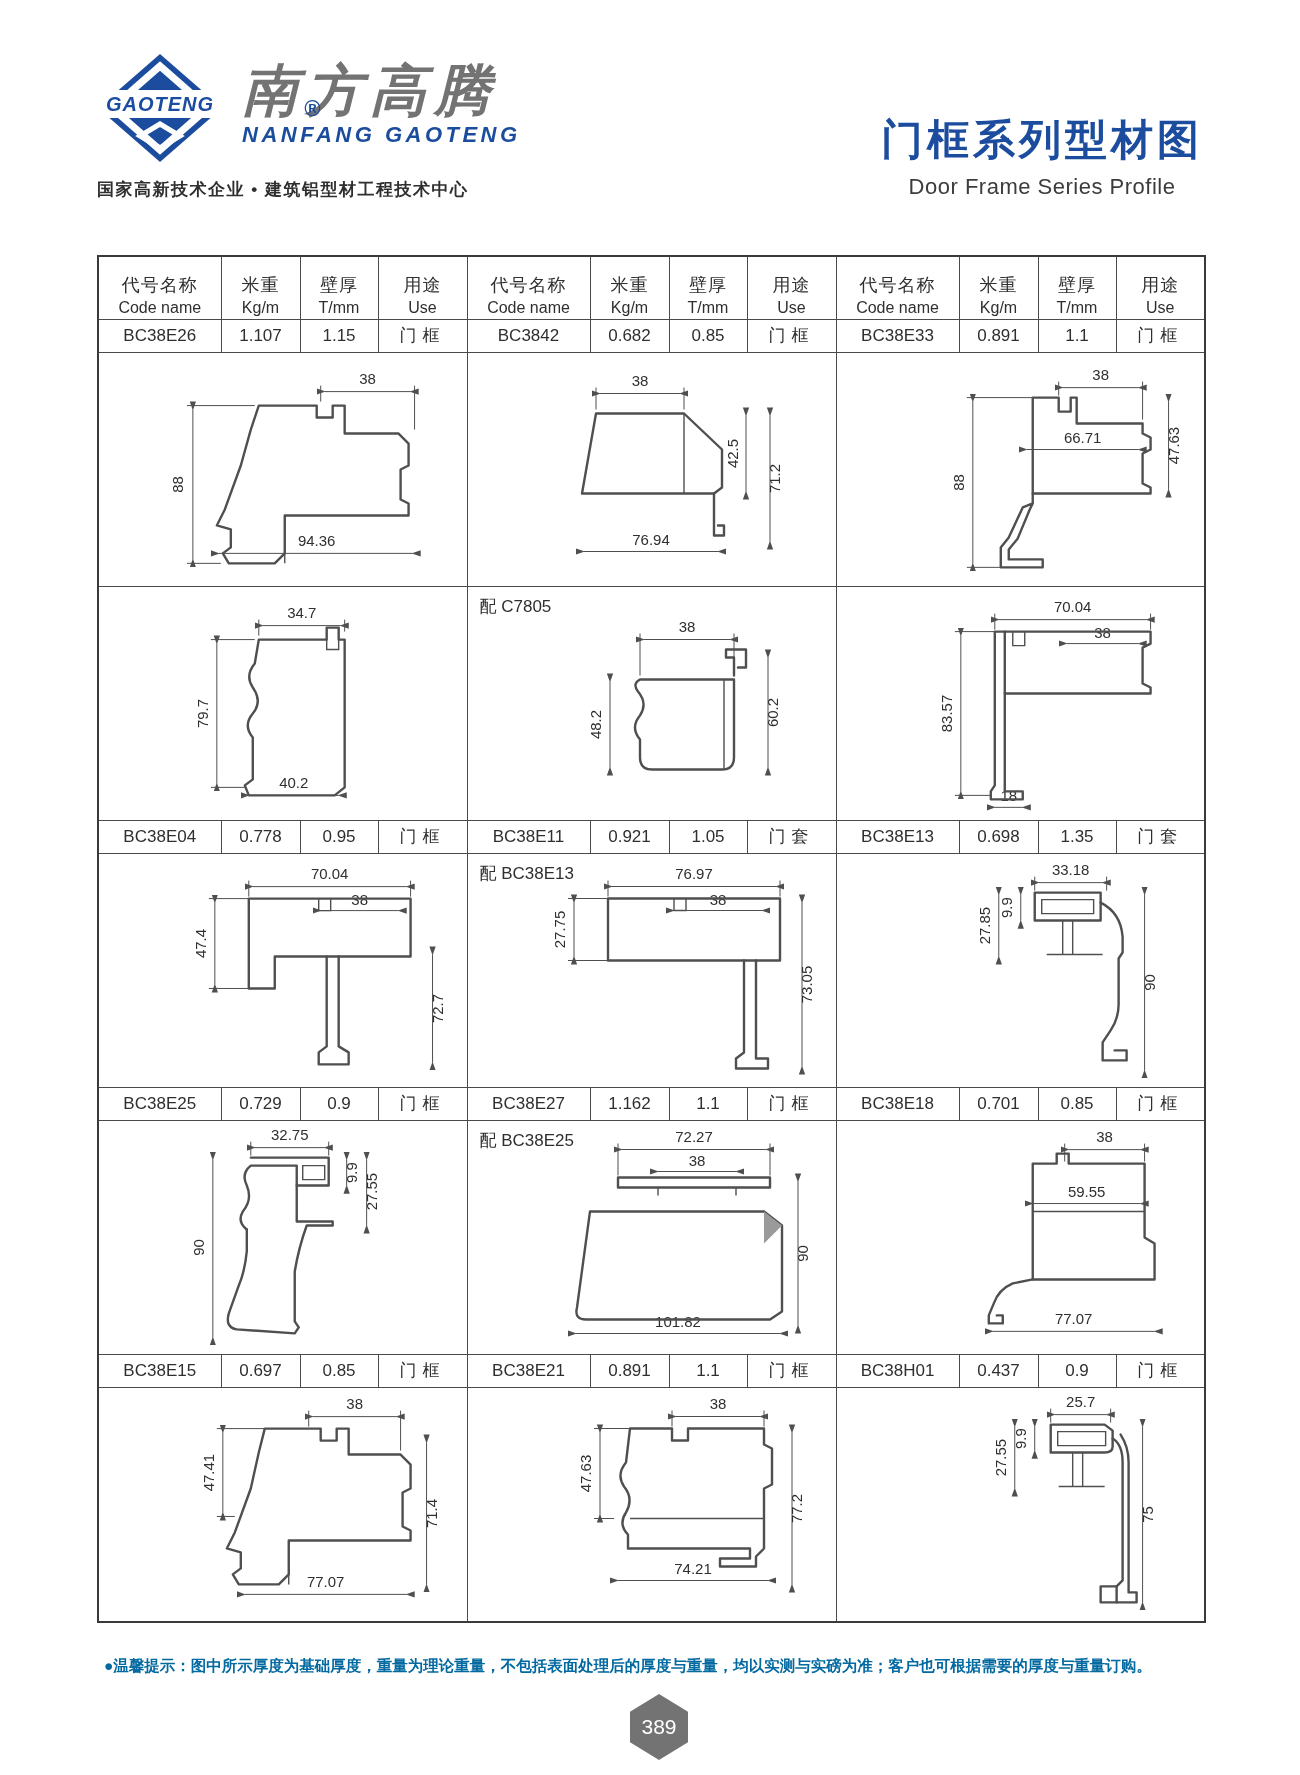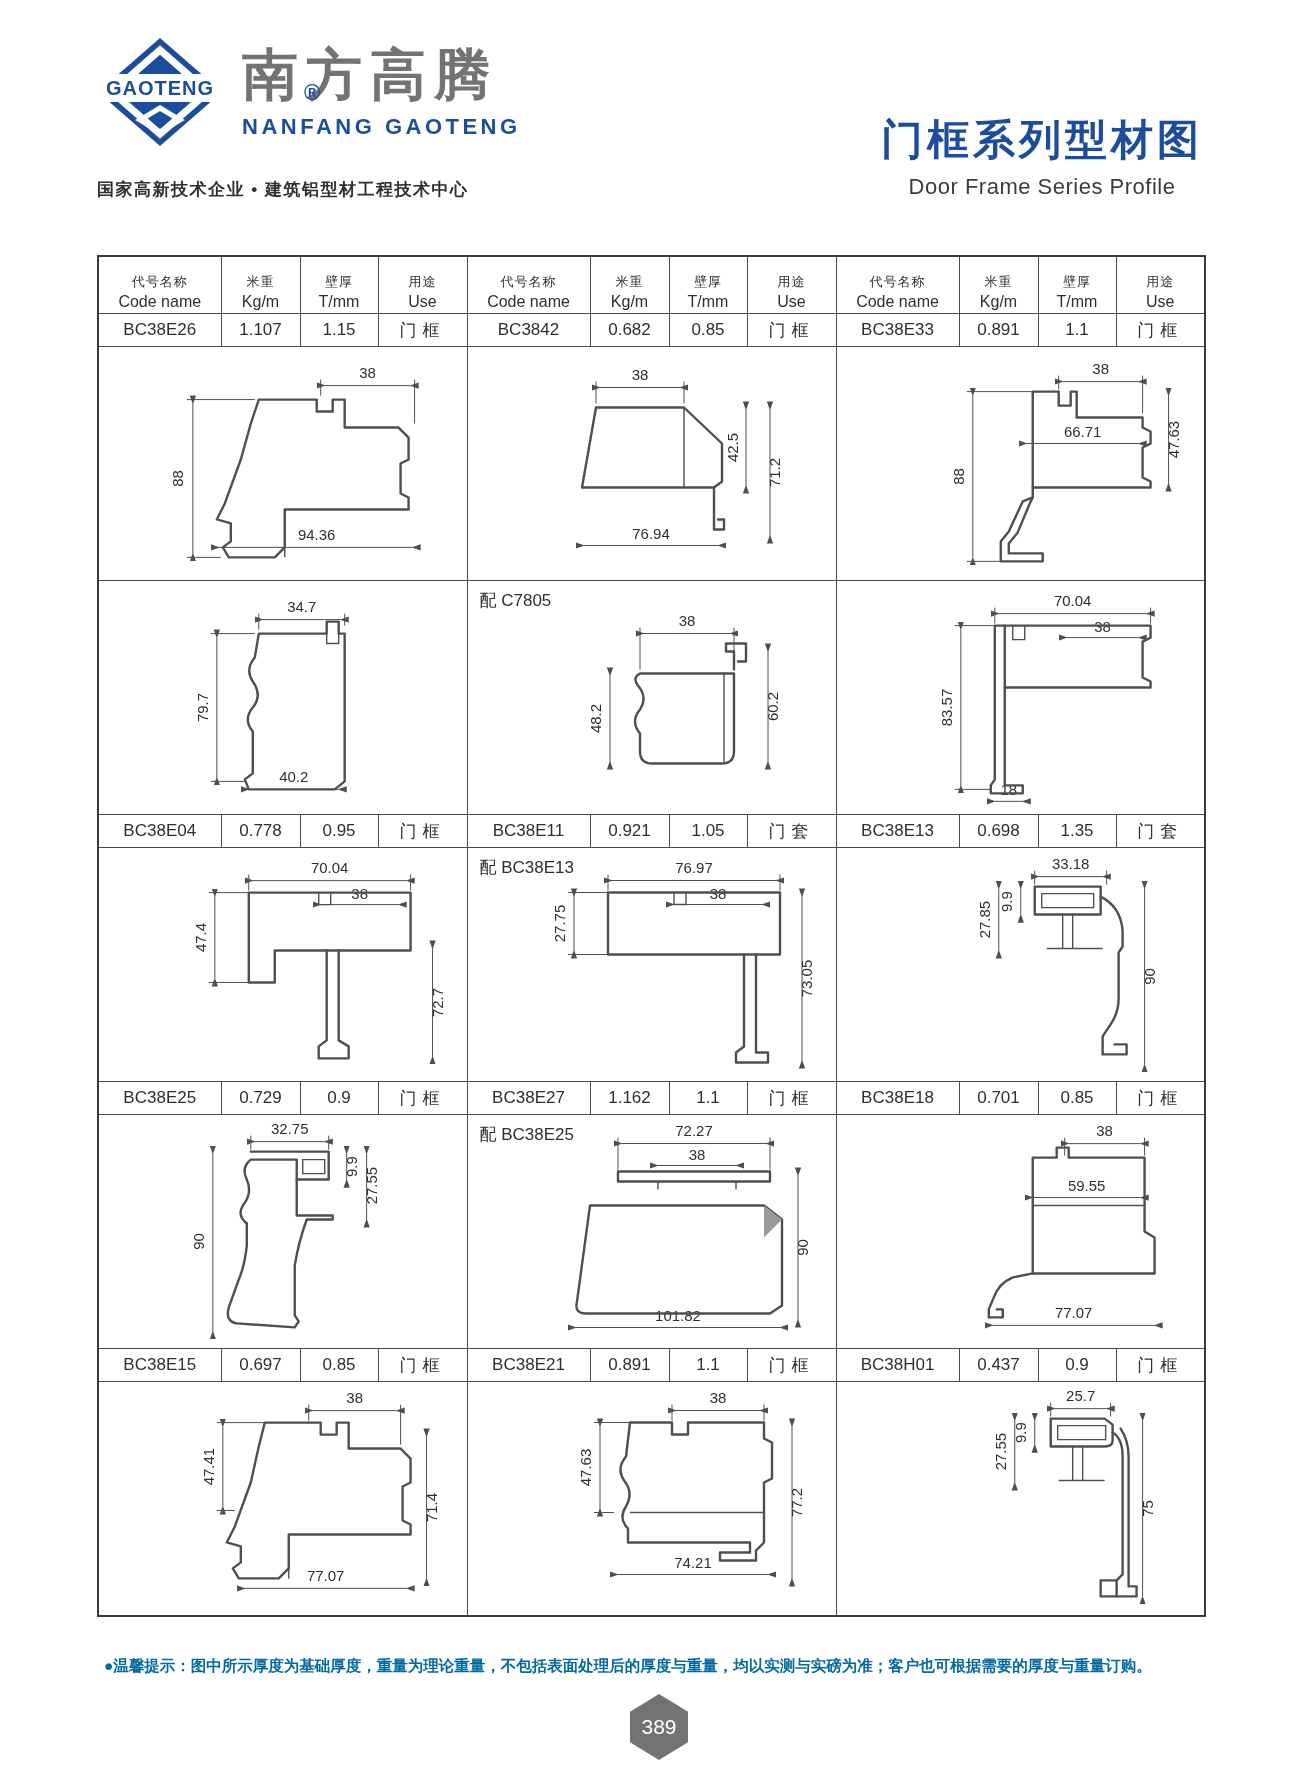--- a/index.html
+++ b/index.html
@@ -1,39 +1,39 @@
 <!DOCTYPE html>
 <html><head>
 <meta charset="utf-8">
 <style>
   html,body{margin:0;padding:0;}
   body{width:1300px;height:1775px;position:relative;background:#ffffff;
        font-family:"Liberation Sans",sans-serif;color:#2f2f2f;}
   .page{position:absolute;inset:0;}
 
   
-  .logo-row{position:absolute;left:96px;top:36px;display:flex;align-items:flex-start;gap:18px;}
+  .logo-row{position:absolute;left:96px;top:52px;display:flex;align-items:flex-start;gap:18px;font-style:italic;}
   .logo-mark{position:relative;width:128px;height:112px;}
   .reg{position:absolute;left:208px;top:44px;font-size:22px;color:#1b4c9e;font-weight:bold;}
   .brand{display:flex;flex-direction:column;margin-top:8px;}
   .brand-cn{font-size:56px;font-weight:bold;color:#737373;letter-spacing:8px;line-height:1.1;}
-  .brand-en{font-size:22px;font-weight:bold;color:#1b4c9e;letter-spacing:3.5px;margin-top:8px;}
+  .brand-en{font-size:22px;font-weight:bold;color:#1b4c9e;letter-spacing:3.5px;margin-top:0;}
   .tagline{position:absolute;left:97px;top:178px;font-size:17px;font-weight:bold;color:#2f2f2f;letter-spacing:1.5px;}
   .titles{position:absolute;right:97px;top:112px;text-align:right;}
   .title-cn{font-size:42px;font-weight:bold;color:#1b4c9e;letter-spacing:4px;}
   .title-en{font-size:22px;color:#3c3c3c;margin-top:6px;letter-spacing:0.5px;text-align:center;}
 
   
   table.catalog{position:absolute;left:97px;top:255px;width:1107px;border-collapse:collapse;
                 table-layout:fixed;}
   table.catalog td{border:1px solid #4a4a4a;text-align:center;vertical-align:middle;
                    padding:0;font-size:17px;color:#2f2f2f;}
   table.catalog{border:2px solid #3a3a3a;}
   tr.head td{height:56px;line-height:1.35;}
-  tr.head .cn{font-size:13px;letter-spacing:1px;margin-top:16px;}
+  tr.head .cn{font-size:18px;letter-spacing:1px;margin-top:16px;}
   tr.head .en{font-size:16px;}
   tr.spec td{height:32px;}
   tr.spec .c-use{letter-spacing:6px;}
   tr.draw td{height:233px;position:relative;}
   .mate{position:absolute;left:12px;top:8px;font-size:17px;color:#2f2f2f;z-index:2;}
   .dcell{position:absolute;inset:0;}
   .dcell svg{width:100%;height:100%;display:block;}
 
   .prof{fill:none;stroke:#4f4f4f;stroke-width:2.4;stroke-linejoin:round;stroke-linecap:round;}
   .thin{fill:none;stroke:#4f4f4f;stroke-width:1.4;}

